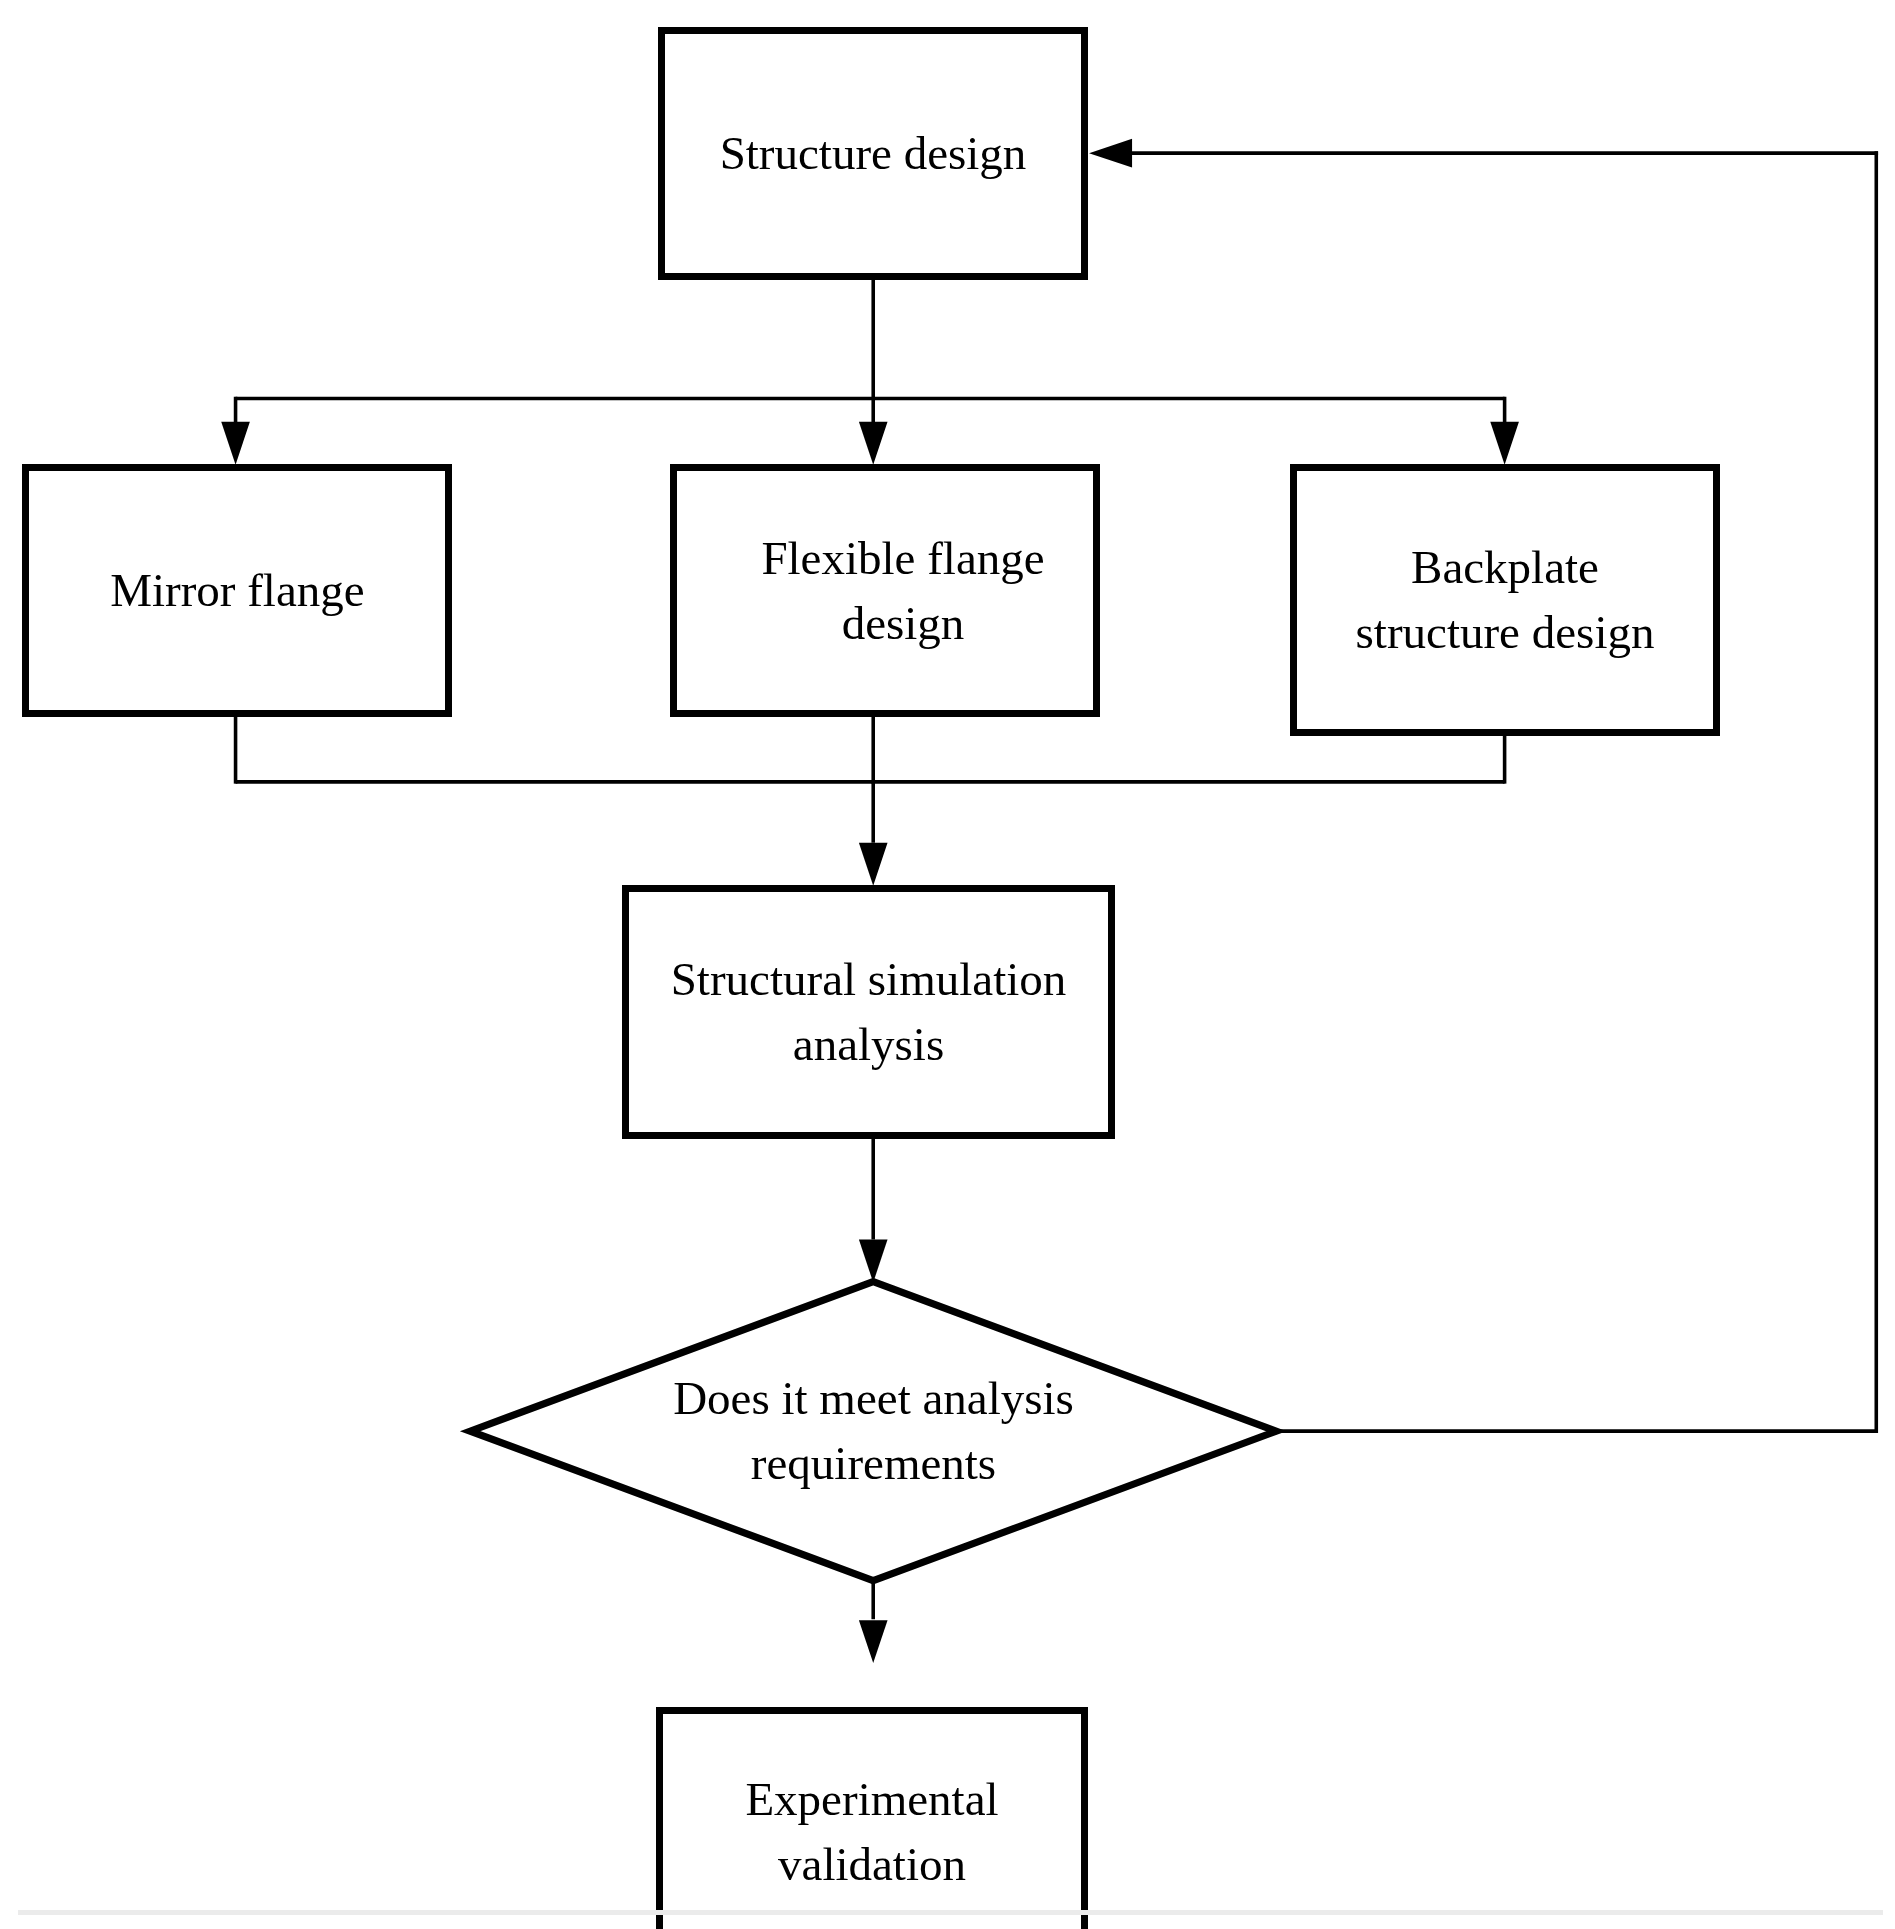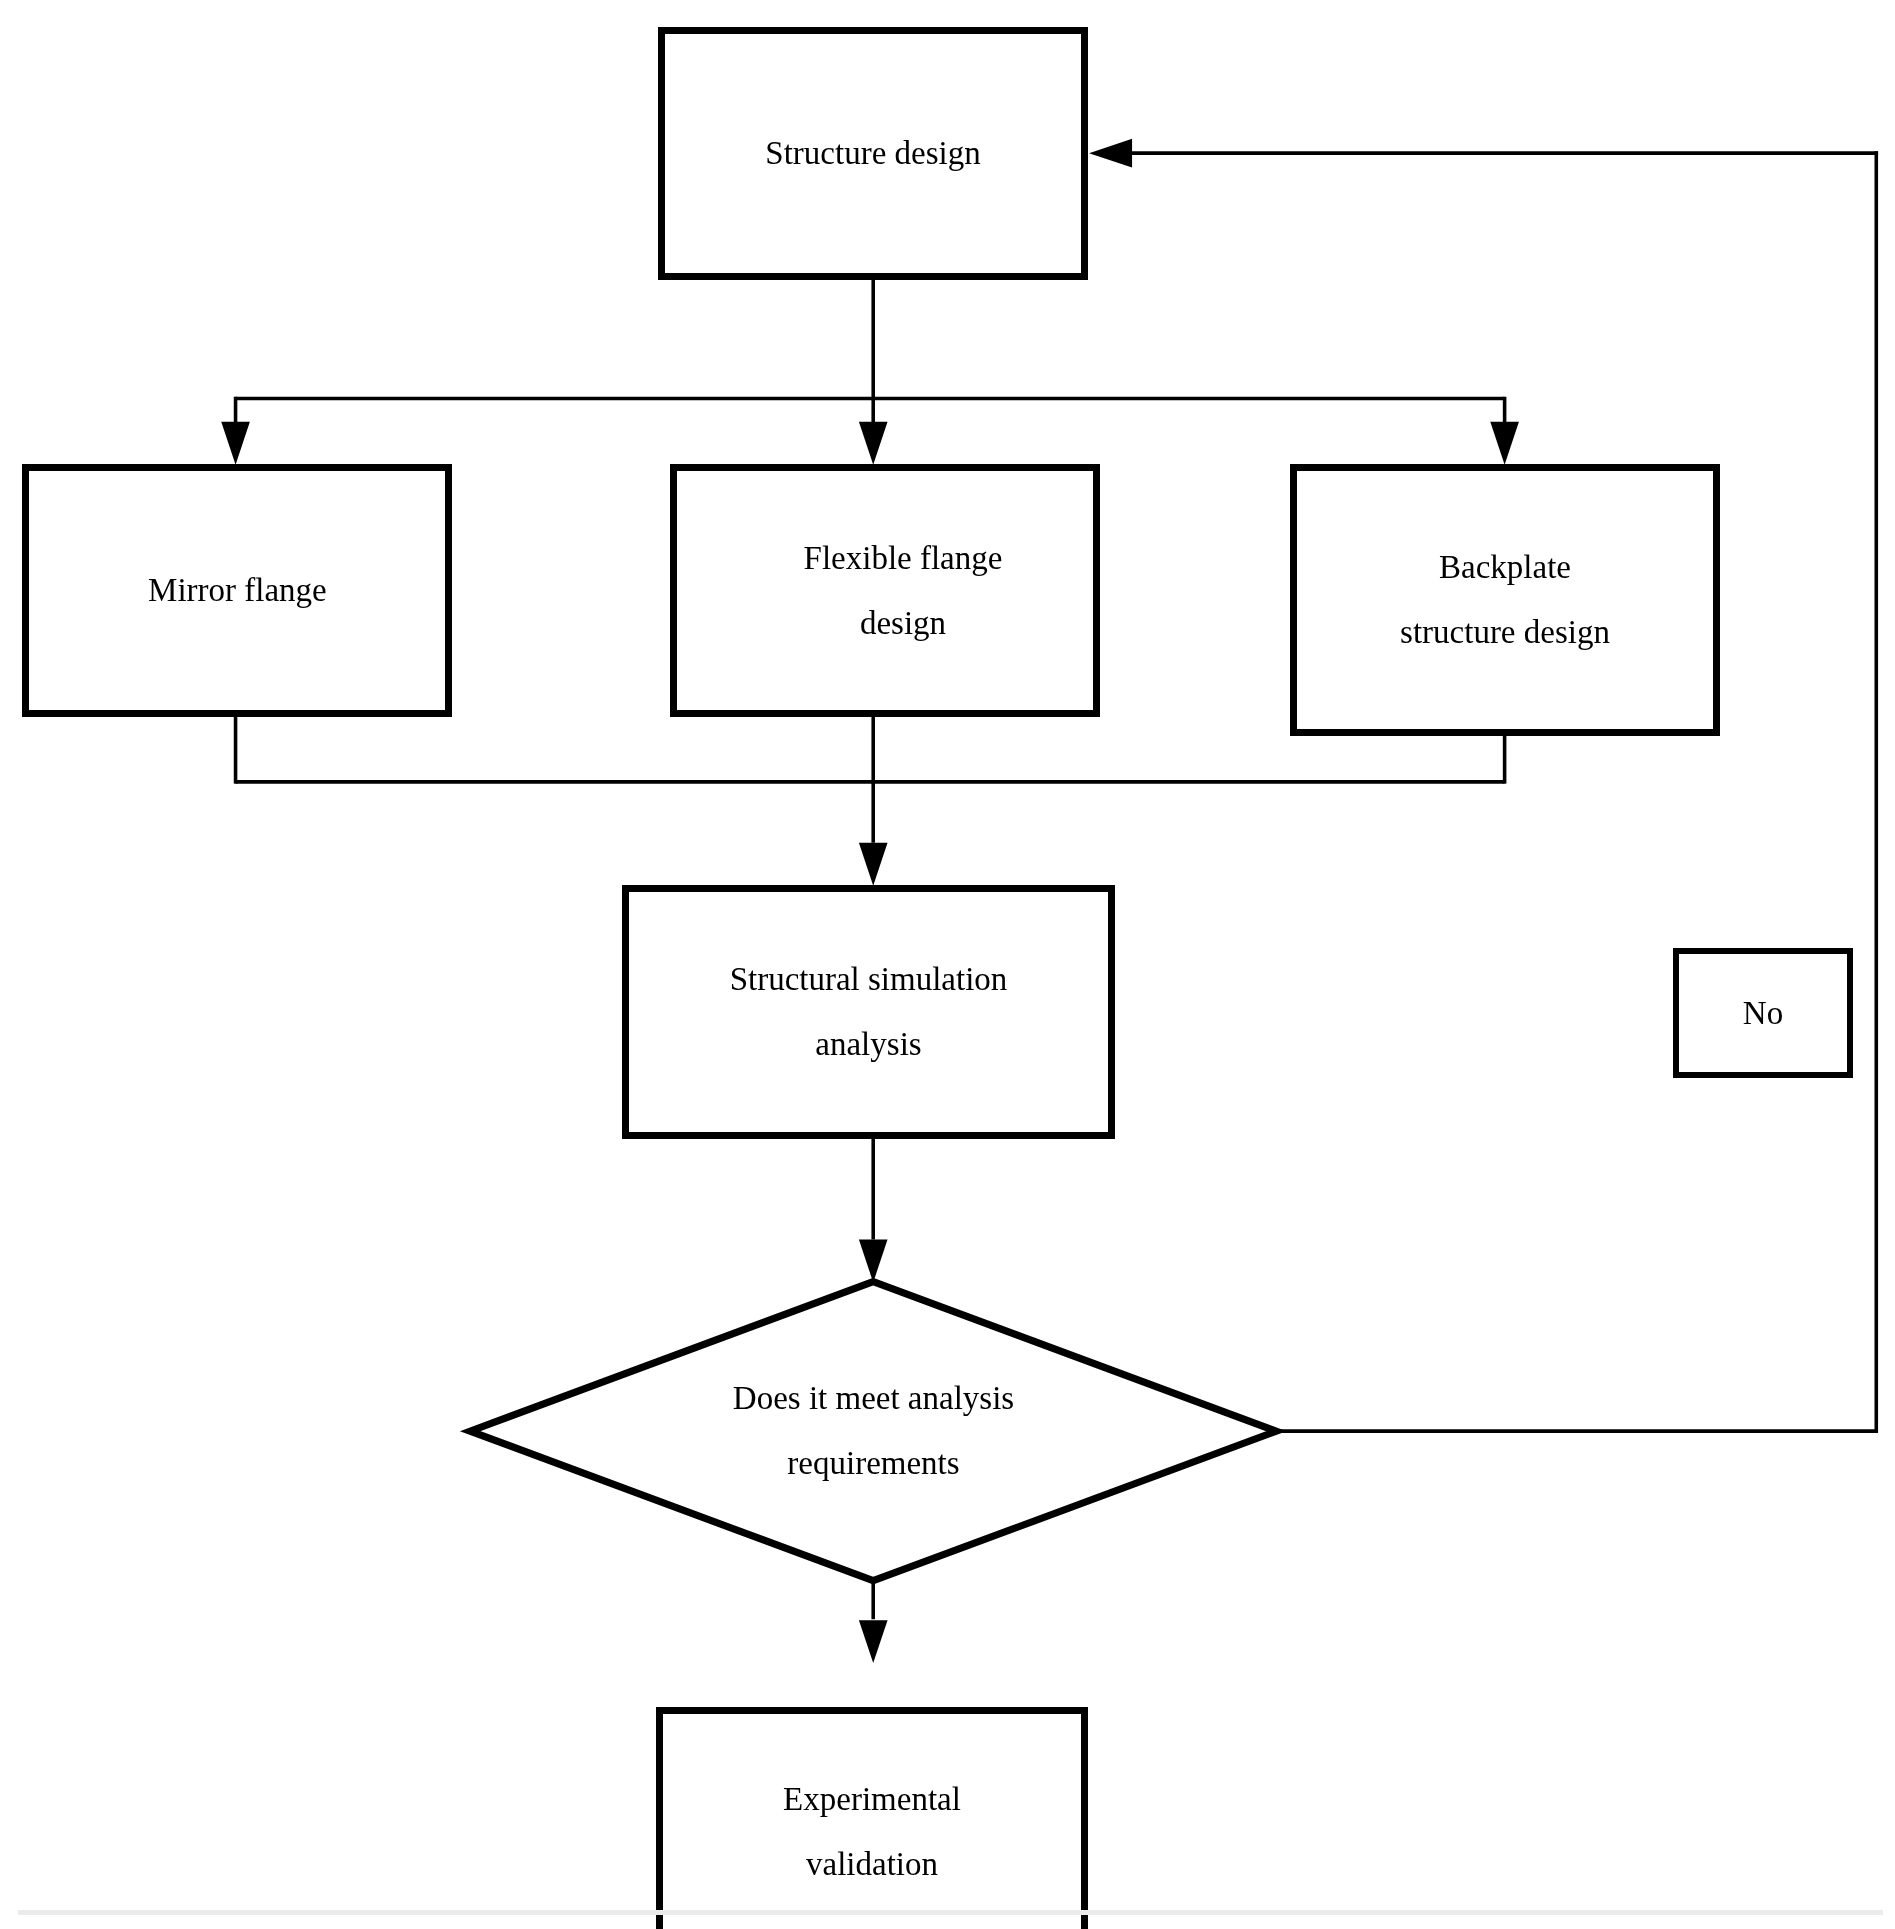--- a/index.html
+++ b/index.html
@@ -26,21 +26,21 @@
     position: absolute;
     box-sizing: border-box;
     background: #ffffff;
     border: 7.2px solid #000000;
     display: flex;
     align-items: center;
     justify-content: center;
     text-align: center;
   }
   .node-label {
-    font-size: 33px;
+    font-size: 47px;
     line-height: 65px;
     white-space: pre-line;
     text-align: center;
   }
   #node-structure-design   { left: 658px;  top: 27px;   width: 430px; height: 253px; }
   #node-mirror-design      { left: 22.4px;   top: 464px;  width: 430px; height: 253px; }
   #node-flexible-flange    { left: 670px;  top: 464px;  width: 430px; height: 253px; padding-left: 36px; }
   #node-backplate          { left: 1290px; top: 464px;  width: 430px; height: 272px; }
   #node-simulation         { left: 622px;  top: 885px;  width: 493px; height: 254px; }
   #node-experimental       { left: 656px;  top: 1707px; width: 432px; height: 249px; }
@@ -137,20 +137,17 @@
   <div id="decision-label-wrap">
     <div class="node-label">Does it meet analysis
 requirements</div>
   </div>
 
   <div class="node" id="node-experimental">
     <div class="node-label">Experimental
 validation</div>
   </div>
 
-  <div class="node" id="node-no">
-    <div class="node-label">No</div>
-  </div>
 
   <div id="page-bottom-divider"></div>
 
 </div>
 
 
 </body></html>

